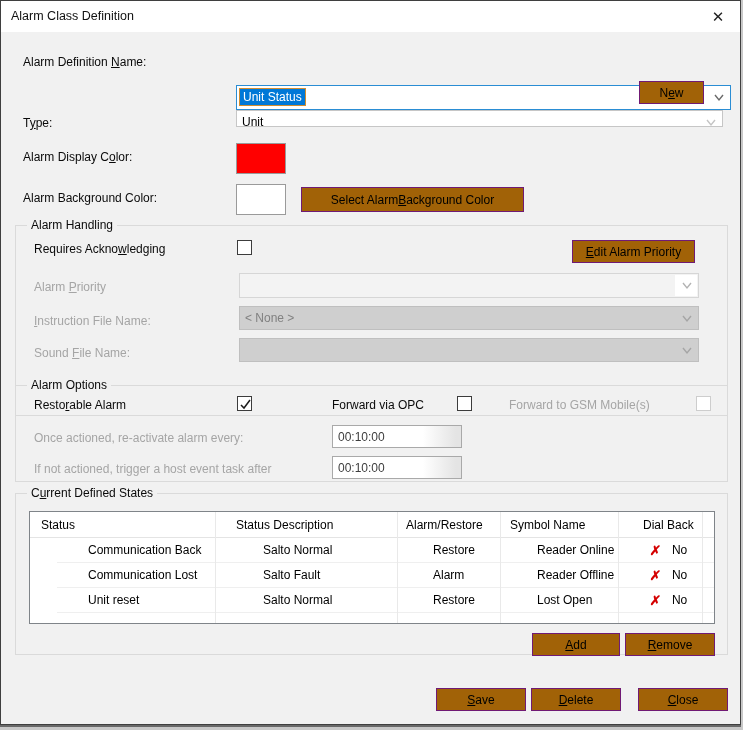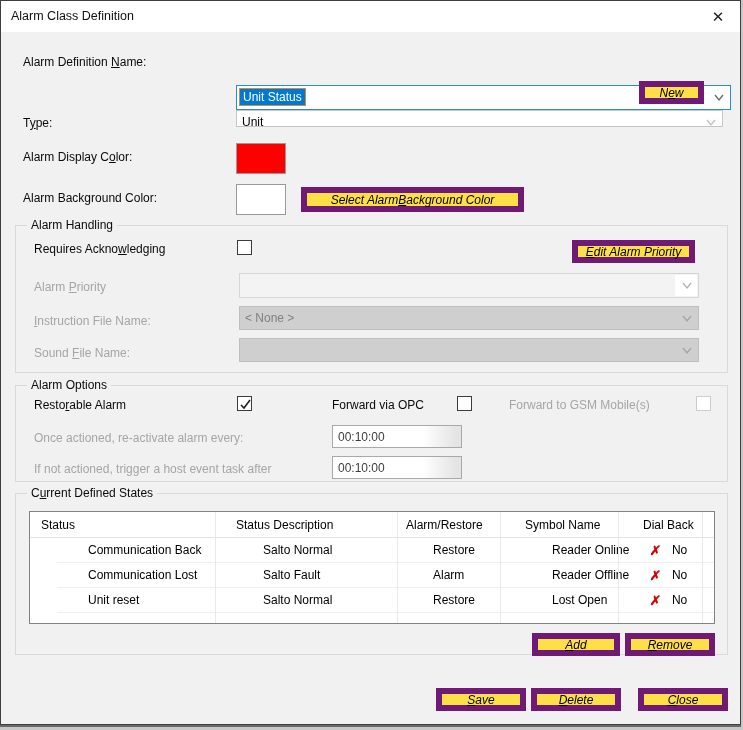--- a/index.html
+++ b/index.html
@@ -8,22 +8,22 @@
   .window { position:absolute; left:0; top:0; width:741px; height:725px;
             background:#f1f1f1; border:1px solid #3f3f3f; box-shadow:0 2px 0 rgba(40,40,40,.6); }
   .titlebar { position:absolute; left:0; top:0; width:100%; height:31px; background:#ffffff;padding-left:44px; }
   .titlebar .title { position:absolute; left:10px; top:8px; font-size:12.5px; color:#111; }
   .close-btn { position:absolute; right:12px; top:6px; width:20px; height:20px; display:flex;
                align-items:center; justify-content:center; font-size:15px; color:#222; cursor:default; }
 
   .lbl { position:absolute; white-space:nowrap; color:#0a0a0a; }
   .lbl.dis { color:#a5a5a5; }
 
-  .btn { position:absolute; background:#fde047; border:6px solid #701a75; display:flex;
-         align-items:center; justify-content:center; white-space:nowrap; color:#000;font-style:italic; }
+  .btn { position:absolute; background:#a16207; border:1px solid #701a75; display:flex;
+         align-items:center; justify-content:center; white-space:nowrap; color:#000; }
 
   .combo { position:absolute; background:#fff; border:1px solid #c6c6c6; }
   .combo .val { position:absolute; left:5px; top:4px; white-space:nowrap; }
   .chev { position:absolute; right:8px; top:8px; width:8px; height:8px; }
   .chev svg { display:block; }
 
   .combo.focused { border:1px solid #2a8dd4; }
   .sel-chip { position:absolute; left:3px; top:3px; padding:1px 3px; background:#0078d7; color:#fff;
               box-shadow:0 0 0 1px #d38d2e; white-space:nowrap; }
 
@@ -49,21 +49,21 @@
   .vline { position:absolute; top:0; bottom:0; width:1px; background:#e9e9e9; }
   .thead { display:grid; grid-template-columns:185px 182px 103px 118px 84px 1fr; height:26px;
            border-bottom:1px solid #e4e4e4; }
   .thead .hcell { display:flex; align-items:center; white-space:nowrap; }
   .trow { display:grid; grid-template-columns:185px 182px 103px 118px 84px 1fr; height:25px;
           border-bottom:1px solid #efefef;margin-left:27px; }
   .tcell { display:flex; align-items:center; white-space:nowrap; overflow:hidden; }
   .c-status { padding-left:31px; } .h-status { padding-left:11px; }
   .c-desc, .h-desc { padding-left:21px; }
   .c-ar, .h-ar { padding-left:9px; }
-  .c-sym, .h-sym { padding-left:25px; }
+  .c-sym, .h-sym { padding-left:10px; }
   .h-dial { padding-left:25px; }
   .c-dial { padding-left:5px; }
   .x-mark { color:#d40000; font-size:13px; font-weight:bold; margin-right:11px; transform:skewX(-6deg); }
 
   u { text-decoration:underline; }
 </style>
 </head>
 <body>
 
 <div class="screen">
@@ -95,21 +95,21 @@
     </span>
   </div>
 
   <span class="lbl" style="left:22px; top:149px;">Alarm Display C<u>o</u>lor:</span>
   <div class="swatch" style="left: 235px; top: 142px; background: rgb(255, 0, 0);"></div>
 
   <span class="lbl" style="left:22px; top:190px;">Alarm Back<u>g</u>round Color:</span>
   <div class="swatch" style="left: 235px; top: 183px; background: rgb(255, 255, 255);"></div>
   <div class="btn" style="left:300px; top:186px; width:223px; height:25px;">Select Alarm <u>B</u>ackground Color</div>
 
-  <div class="grp" style="left:14px; top:224px; width:713px; height:148px;">
+  <div class="grp" style="left:14px; top:224px; width:713px; height:191px;">
     <span class="legend">Alarm Handling</span>
     <span class="lbl" style="left:18px; top:16px;">Requires Ackno<u>w</u>ledging</span>
     <div class="cb" style="left:221px; top:14px;"></div>
     <div class="btn" style="left:556px; top:14px; width:123px; height:23px;"><u>E</u>dit Alarm Priority</div>
 
     <span class="lbl dis" style="left:18px; top:54px;">Alarm <u>P</u>riority</span>
     <div class="combo light" style="left:223px; top:47px; width:460px; height:25px;">
       <span class="val"></span>
       <span class="ddbtn"></span>
       <span class="chev">

